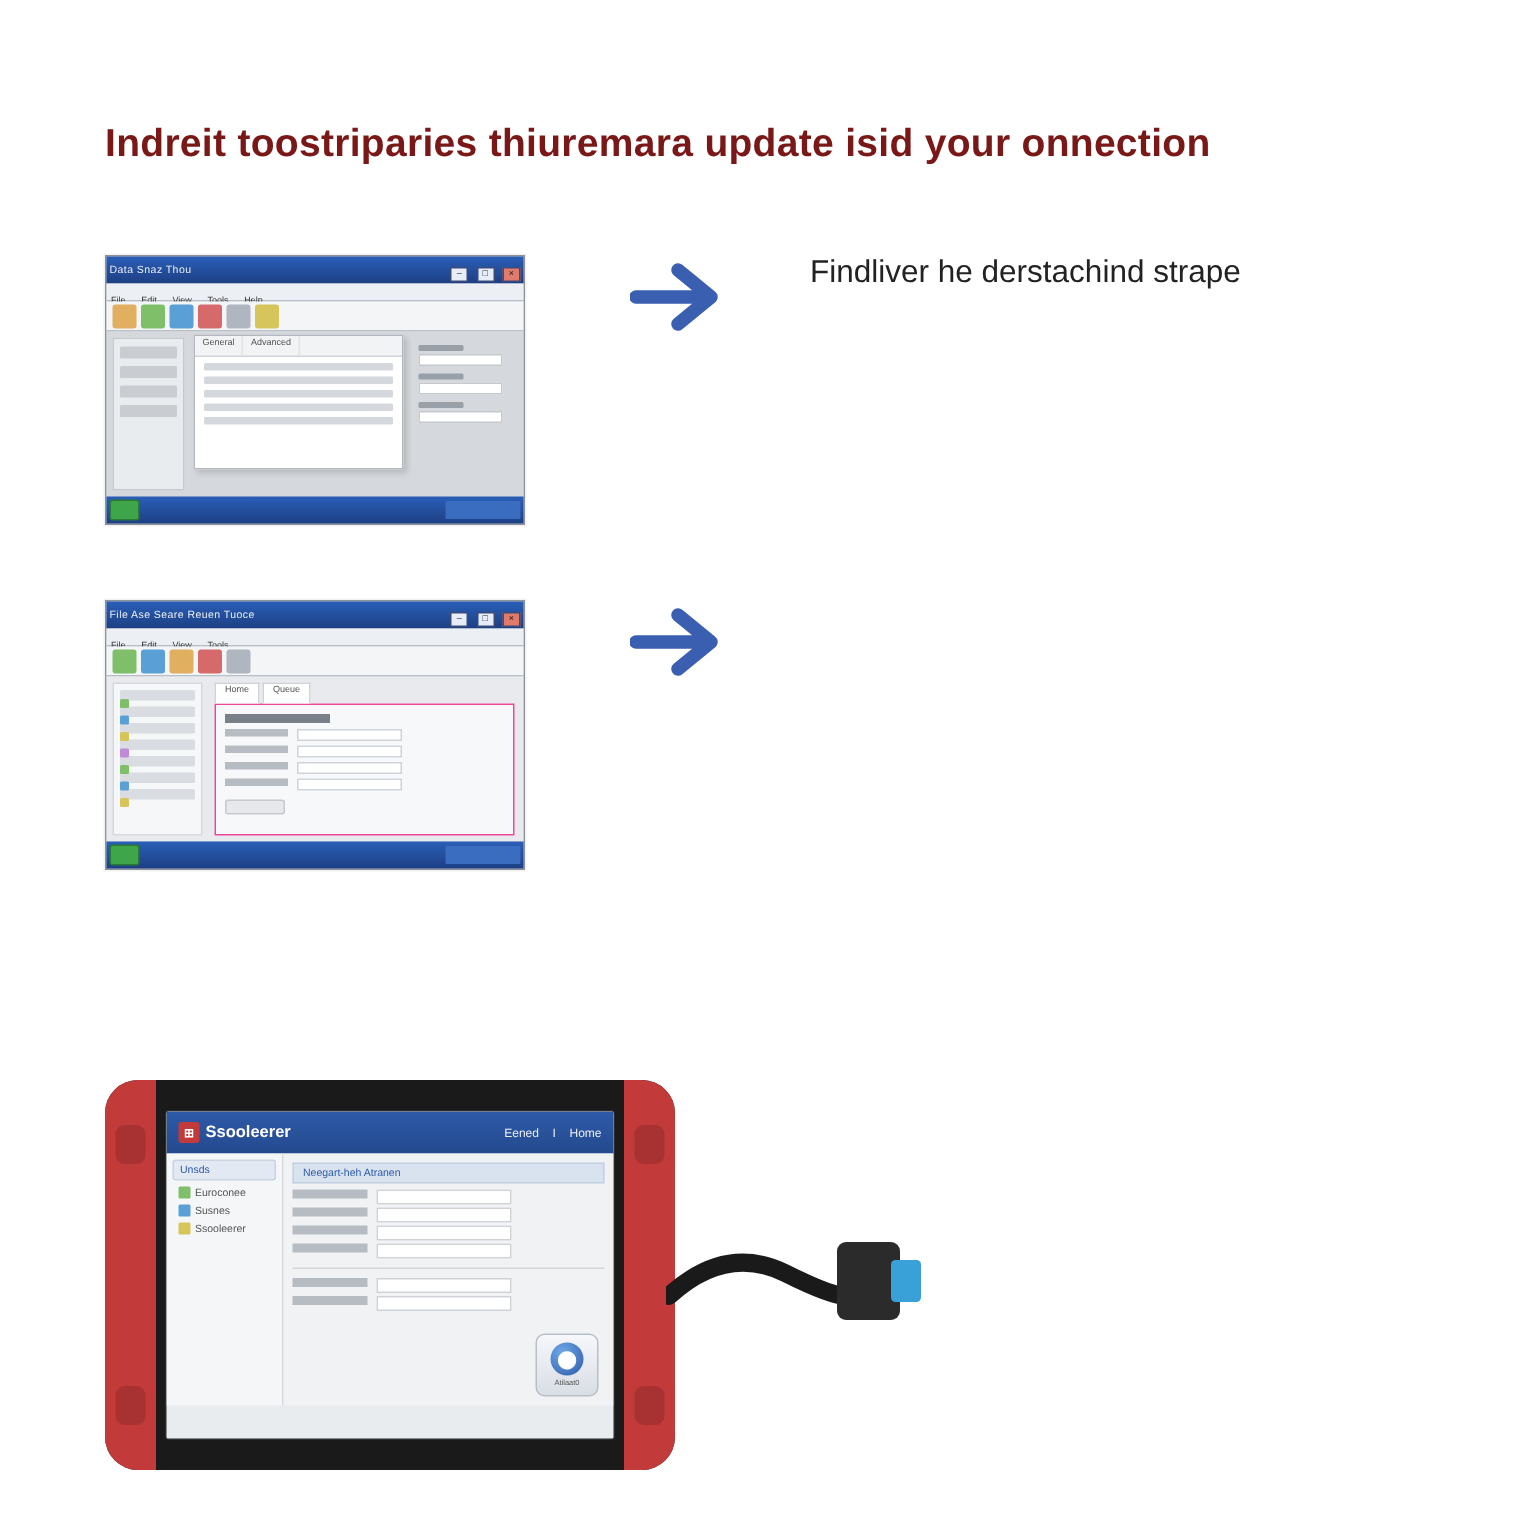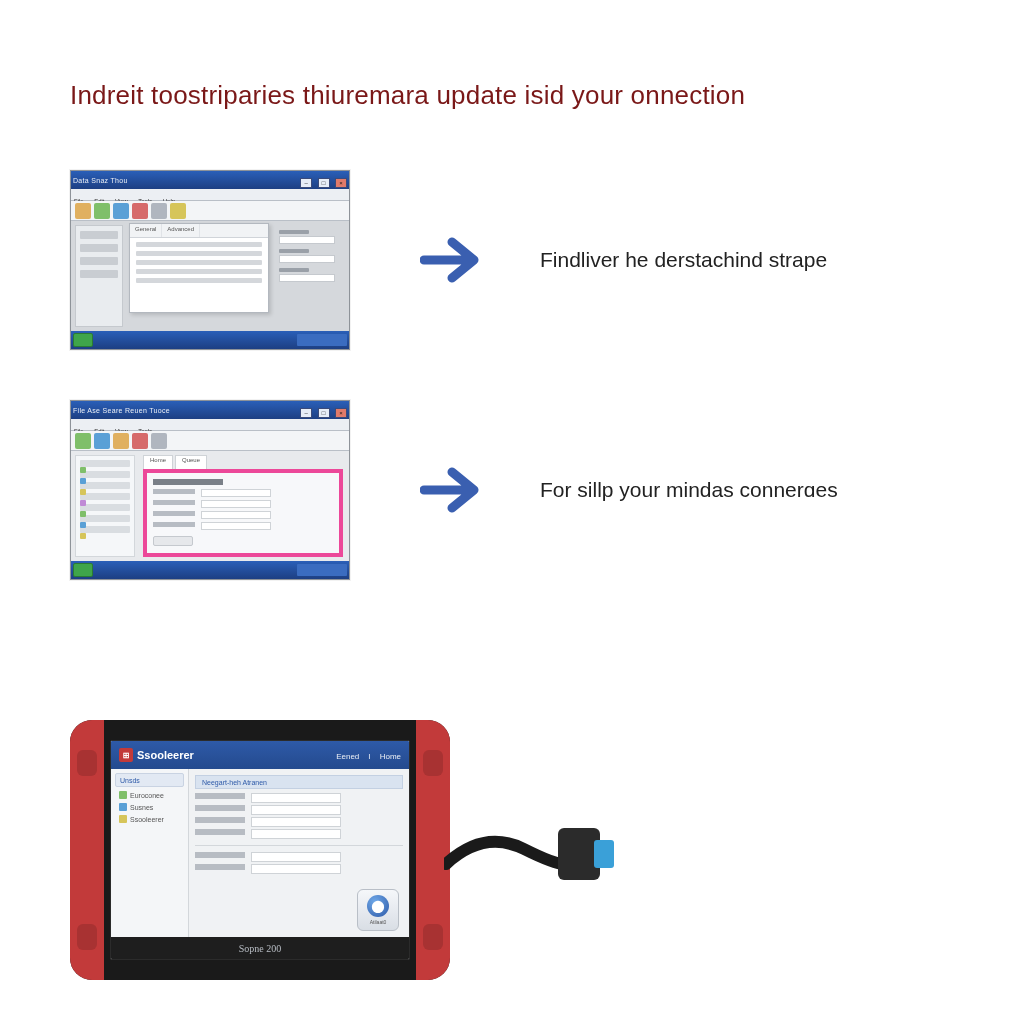--- a/index.html
+++ b/index.html
@@ -1,18 +1,18 @@
 <!DOCTYPE html>
 <html><head>
 <meta charset="utf-8">
 <style>
   *{box-sizing:border-box;margin:0;padding:0}
   body{width:1024px;height:1024px;background:#fff;font-family:Arial,Helvetica,sans-serif;overflow:hidden;position:relative}
-  .title{position:absolute;left:70px;top:80px;font-size:26px;color:#7a1818;font-weight:400;letter-spacing:.2px}
-  .row{position:absolute;left:70px;display:flex;align-items:center}
+  .title{position:absolute;left:70px;top:80px;font-size:26px;color:#7a1818;font-weight:700;letter-spacing:.2px}
+  .row{position:absolute;left:70px;display:flex;}
   .row1{top:170px}
   .row2{top:400px}
   .row3{top:720px}
   .shot{width:280px;height:180px;background:#cfd2d6;border:1px solid #8e9399;position:relative;box-shadow:0 0 0 1px rgba(0,0,0,.05)}
   .shot .titlebar{position:absolute;left:0;right:0;top:0;height:18px;background:linear-gradient(#2a5fb8,#1d3f83);display:flex;align-items:center;justify-content:space-between;padding:0 2px}
   .titlebar .wtitle{font-size:7px;color:#fff;opacity:.9;letter-spacing:.3px}
   .winbtn{width:12px;height:10px;border:1px solid #3a4a7a;font-size:6px;line-height:8px;text-align:center;color:#1a1a1a;margin-left:1px;display:inline-block}
   .wb-min{background:#e7edf7}
   .wb-max{background:#e7edf7}
   .wb-close{background:#e07a6a}
@@ -35,21 +35,21 @@
   .rightfields{position:absolute;right:10px;top:4px;width:60px}
   .rightfields .lbl{height:4px;width:30px;background:#9aa0a8;margin:5px 0 2px 0;border-radius:1px}
   .rightfields .inp{height:8px;width:56px;background:#fff;border:1px solid #c5c9ce}
   .body2{position:absolute;left:0;right:0;top:50px;bottom:18px;background:#e8eaed}
   .lefttree{position:absolute;left:4px;top:4px;bottom:4px;width:60px;background:#f5f7f9;border:1px solid #d3d7db}
   .lefttree .it{height:7px;margin:4px 4px;background:#d9dde1;border-radius:1px}
   .lefttree .it .dot{width:6px;height:6px;border-radius:1px;display:inline-block;vertical-align:middle;margin-right:2px}
   .formarea{position:absolute;left:72px;right:6px;top:4px;bottom:4px}
   .tabstrip{height:14px;display:flex}
   .tabstrip span{font-size:6px;background:#fff;border:1px solid #cfd3d7;border-bottom:none;padding:1px 6px;margin-right:2px;color:#555}
-  .formbox{background:#f7f8fa;border:4px solid #ec4899;height:calc(100% - 14px);padding:6px}
+  .formbox{background:#f7f8fa;border:1px solid #ec4899;height:calc(100% - 14px);padding:6px}
   .formbox .hdr{height:6px;width:70px;background:#7a8088;margin-bottom:4px}
   .formbox .row2f{display:flex;gap:6px;margin:3px 0}
   .formbox .lab{width:42px;height:5px;background:#b7bcc3}
   .formbox .inp2{width:70px;height:8px;background:#fff;border:1px solid #cfd3d7}
   .formbox .btn{width:40px;height:10px;background:#e6e8eb;border:1px solid #c5c9ce;border-radius:2px;margin-top:6px}
   .g1{background:#7fbf6a}.g2{background:#5aa0d6}.g3{background:#d6c55a}.g4{background:#c08ad6}
   .arrow{margin:0 50px 0 70px}
   .arrow svg{display:block}
   .steptext{font-size:21px;color:#222;font-weight:400}
   .tablet{position:relative;width:380px;height:260px}
@@ -223,21 +223,20 @@
       <div class="startbtn"></div>
       <div class="taskspacer"></div>
       <div class="tray"></div>
     </div>
   </div>
   <div class="arrow">
     <svg width="70" height="56" viewBox="0 0 70 56">
         <path d="M4 28 H48 M32 10 L54 28 L32 46" stroke="#3a5fb0" stroke-width="9" fill="none" stroke-linecap="round" stroke-linejoin="round"></path>
       </svg>
   </div>
-  <div class="steptext">For sillp your mindas connerɑes</div>
 </div>
 
 <div class="row row3">
   <div class="tablet">
     <div class="bezel"></div>
     <div class="grip grip-l"></div>
       <div class="grip grip-r"></div>
     <div class="gripbump gb1"></div>
       <div class="gripbump gb2"></div>
       <div class="gripbump gb3"></div>
@@ -296,23 +295,20 @@
           <div class="frow">
               <div class="flab"></div>
               <div class="finp"></div>
             </div>
           <div class="badge">
             <div class="circ">⬤</div>
             <div class="btxt">Atilaat0</div>
           </div>
         </div>
       </div>
-      <div class="scrfoot">
-        <span class="home">Sopne 200</span>
-      </div>
     </div>
     <svg class="cable" viewBox="0 0 150 80">
       <path d="M2 40 Q40 5 80 25 Q110 40 120 40" stroke="#1a1a1a" stroke-width="12" fill="none" stroke-linecap="round"></path>
     </svg>
     <div class="obd">
       <div class="body"></div>
         <div class="cap"></div>
     </div>
   </div>
 </div>

